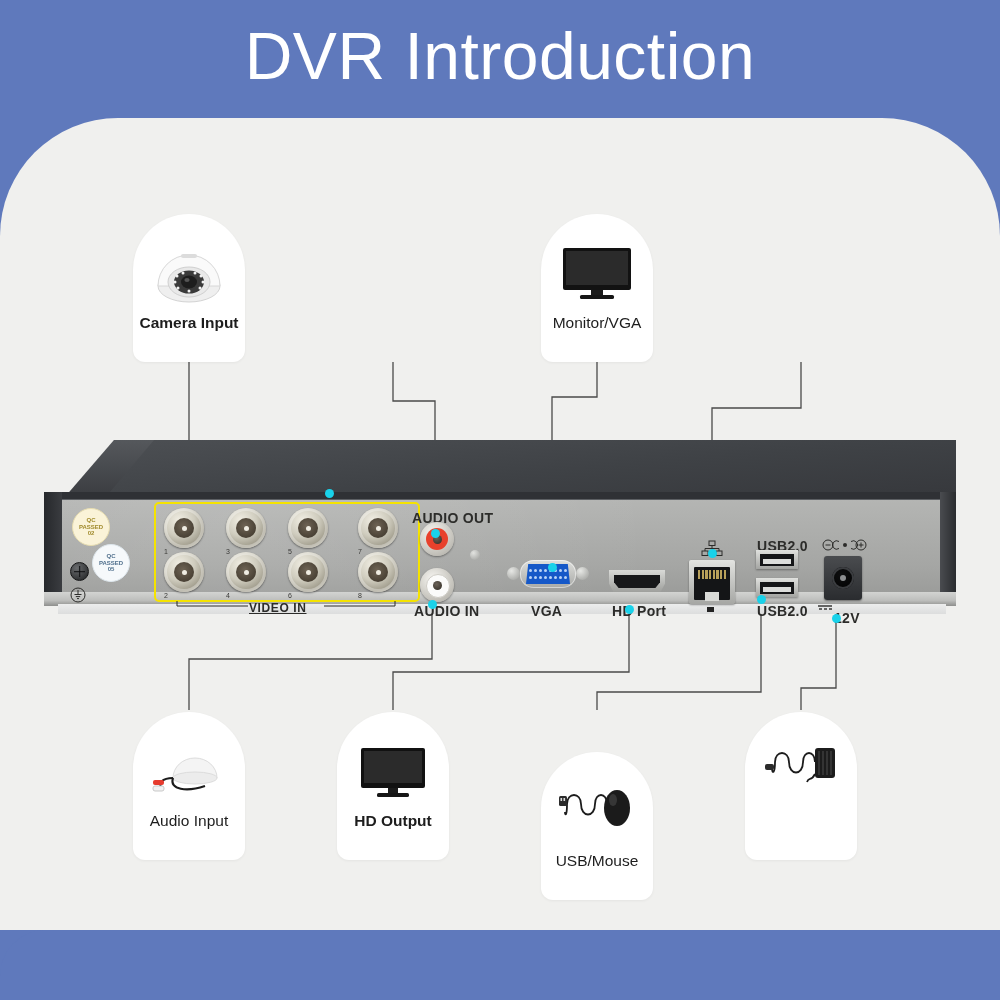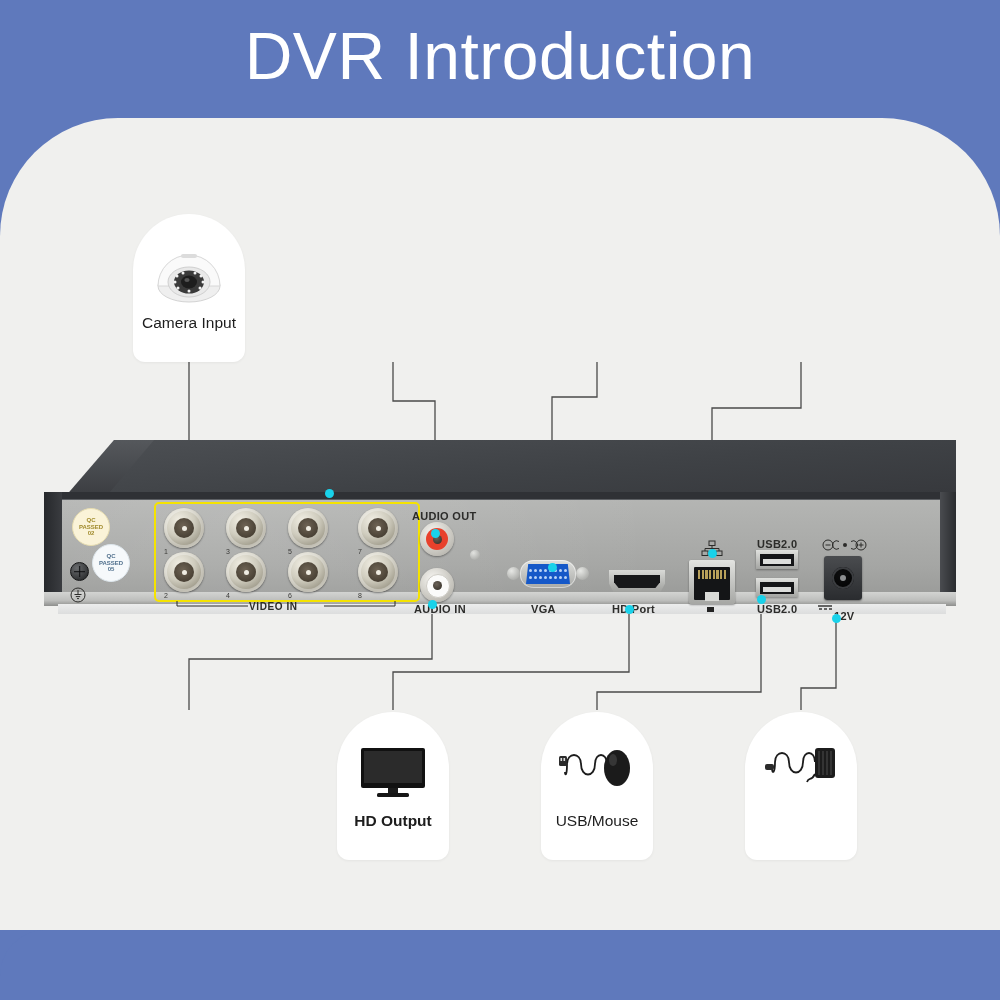--- a/index.html
+++ b/index.html
@@ -156,22 +156,22 @@
     background:linear-gradient(180deg,#e0e1de,#a4a5a2);box-shadow:0 1px 2px rgba(0,0,0,.35);}
   .usb::after{content:"";position:absolute;left:4px;top:4px;right:4px;bottom:3px;background:#151618;}
   .usb .bar{position:absolute;left:7px;bottom:5px;width:28px;height:5px;background:#dcdddb;z-index:2;}
 
   .pwr{position:absolute;width:38px;height:44px;border-radius:3px;
     background:linear-gradient(180deg,#4a4c4f,#2a2c2f);box-shadow:0 1px 2px rgba(0,0,0,.45);}
   .pwr .ring{position:absolute;left:50%;top:50%;width:22px;height:22px;margin:-11px 0 0 -11px;border-radius:50%;
     background:radial-gradient(circle at 42% 36%,#0e0f10,#000);box-shadow:inset 0 0 0 2px #3b3d40;}
   .pwr .pin{position:absolute;left:50%;top:50%;width:6px;height:6px;margin:-3px 0 0 -3px;border-radius:50%;background:#8d8f91;}
 
-  .plabel{position:absolute;font-size:11px;color:#2c2c2a;letter-spacing:.3px;font-weight:700;}
-  .videoin-lbl{position:absolute;font-size:10px;font-weight:700;letter-spacing:.6px;color:#2c2c2a;}
+  .plabel{position:absolute;font-size:14px;color:#2c2c2a;letter-spacing:.3px;font-weight:700;}
+  .videoin-lbl{position:absolute;font-size:12px;font-weight:700;letter-spacing:.6px;color:#2c2c2a;text-decoration:underline;}
 
   .dot{position:absolute;width:9px;height:9px;border-radius:50%;background:#19d2ea;z-index:6;}
 
   
   .art svg{display:block;margin:0 auto;}
 </style>
 </head>
 <body>
 
 <div class="stage">
@@ -197,21 +197,21 @@
       <polyline points="432,604 432,659 189,659 189,710"></polyline>
 
       <polyline points="629,609 629,672 393,672 393,710"></polyline>
 
       <polyline points="761,599 761,692 597,692 597,710"></polyline>
 
       <polyline points="836,618 836,688 801,688 801,710"></polyline>
     </g>
   </svg>
 
-  <div class="card" style="left:133px;top:214px;">
+  <div class="card" style="left:133px;top:214px;font-weight:bold;">
     <div class="art">
       <svg width="84" height="68" viewBox="0 0 84 68">
         <ellipse cx="42" cy="50" rx="31" ry="16" fill="#efefef" stroke="#d3d3d3"></ellipse>
         <path d="M11 50 A31 31 0 0 1 73 50 Z" fill="#fafafa" stroke="#d8d8d8"></path>
         <ellipse cx="42" cy="46" rx="21" ry="15" fill="#e9e9e9" stroke="#cfcfcf"></ellipse>
         <ellipse cx="42" cy="46" rx="15" ry="11.5" fill="#3a3a3a"></ellipse>
         <ellipse cx="42" cy="46" rx="8" ry="6.5" fill="#1d1d1d"></ellipse>
         <ellipse cx="40" cy="44" rx="2.6" ry="2" fill="#555"></ellipse>
         <g fill="#f2f2f2">
           <circle cx="30" cy="40" r="1.5"></circle>
@@ -224,36 +224,60 @@
             <circle cx="53" cy="52" r="1.5"></circle>
           <circle cx="42" cy="55" r="1.5"></circle>
         </g>
         <rect x="34" y="18" width="16" height="4" rx="2" fill="#dcdcdc"></rect>
       </svg>
     </div>
     <div class="lbl">Camera Input</div>
   </div>
 
 
-
-
+  <div class="card" style="left:541px;top:214px;">
+    <div class="art">
+      <svg width="84" height="68" viewBox="0 0 84 68">
+        <rect x="8" y="12" width="68" height="42" rx="2" fill="#121212"></rect>
+        <rect x="11" y="15" width="62" height="34" fill="#2b2b2b"></rect>
+        <rect x="36" y="54" width="12" height="6" fill="#1b1b1b"></rect>
+        <rect x="25" y="59" width="34" height="4" rx="1.6" fill="#161616"></rect>
+      </svg>
+    </div>
+    <div class="lbl">Monitor/VGA</div>
+  </div>
+
+
+  <div class="card" style="left:133px;top:712px;">
+    <div class="art">
+      <svg width="84" height="68" viewBox="0 0 84 68">
+        <path d="M26 44 A22 20 0 0 1 70 44 Z" fill="#f4f4f4" stroke="#dcdcdc"></path>
+        <ellipse cx="48" cy="44" rx="22" ry="6" fill="#ececec" stroke="#dcdcdc"></ellipse>
+        <path d="M26 44 C22 56 40 58 58 52" fill="none" stroke="#1b1b1b" stroke-width="2.2"></path>
+        <path d="M26 44 C14 44 12 50 14 52" fill="none" stroke="#1b1b1b" stroke-width="2.2"></path>
+        <rect x="6" y="46" width="11" height="5" rx="2" fill="#e63b2e"></rect>
+        <rect x="6" y="52" width="11" height="5" rx="2" fill="#f2f2f2" stroke="#c9c9c9"></rect>
+      </svg>
+    </div>
+    <div class="lbl">Audio Input</div>
+  </div>
 
   <div class="card" style="left:337px;top:712px;font-weight:bold;">
     <div class="art">
       <svg width="84" height="68" viewBox="0 0 84 68">
         <rect x="10" y="14" width="64" height="40" rx="2" fill="#111"></rect>
         <rect x="13" y="17" width="58" height="32" fill="#2b2b2b"></rect>
         <rect x="37" y="54" width="10" height="6" fill="#1b1b1b"></rect>
         <rect x="26" y="59" width="32" height="4" rx="1.6" fill="#161616"></rect>
       </svg>
     </div>
     <div class="lbl">HD Output</div>
   </div>
 
-  <div class="card" style="left:541px;top:712px;">
+  <div class="card" style="left:541px;top:752px;">
     <div class="art">
       <svg width="92" height="68" viewBox="0 0 92 68">
         <path d="M16 30 C16 18 30 18 30 30 C30 44 44 44 44 30 C44 18 56 18 56 30" fill="none" stroke="#1c1c1c" stroke-width="1.8"></path>
         <path d="M16 30 C16 42 14 42 14 38" fill="none" stroke="#1c1c1c" stroke-width="1.8"></path>
         <rect x="8" y="22" width="8" height="10" rx="1.5" fill="#2b2b2b"></rect>
         <rect x="9.5" y="24" width="1.6" height="3" fill="#ddd"></rect>
         <rect x="12.5" y="24" width="1.6" height="3" fill="#ddd"></rect>
         <ellipse cx="66" cy="34" rx="13" ry="18" fill="#1b1b1b"></ellipse>
         <ellipse cx="62" cy="26" rx="4" ry="6" fill="#4a4a4a" opacity=".6"></ellipse>
       </svg>

